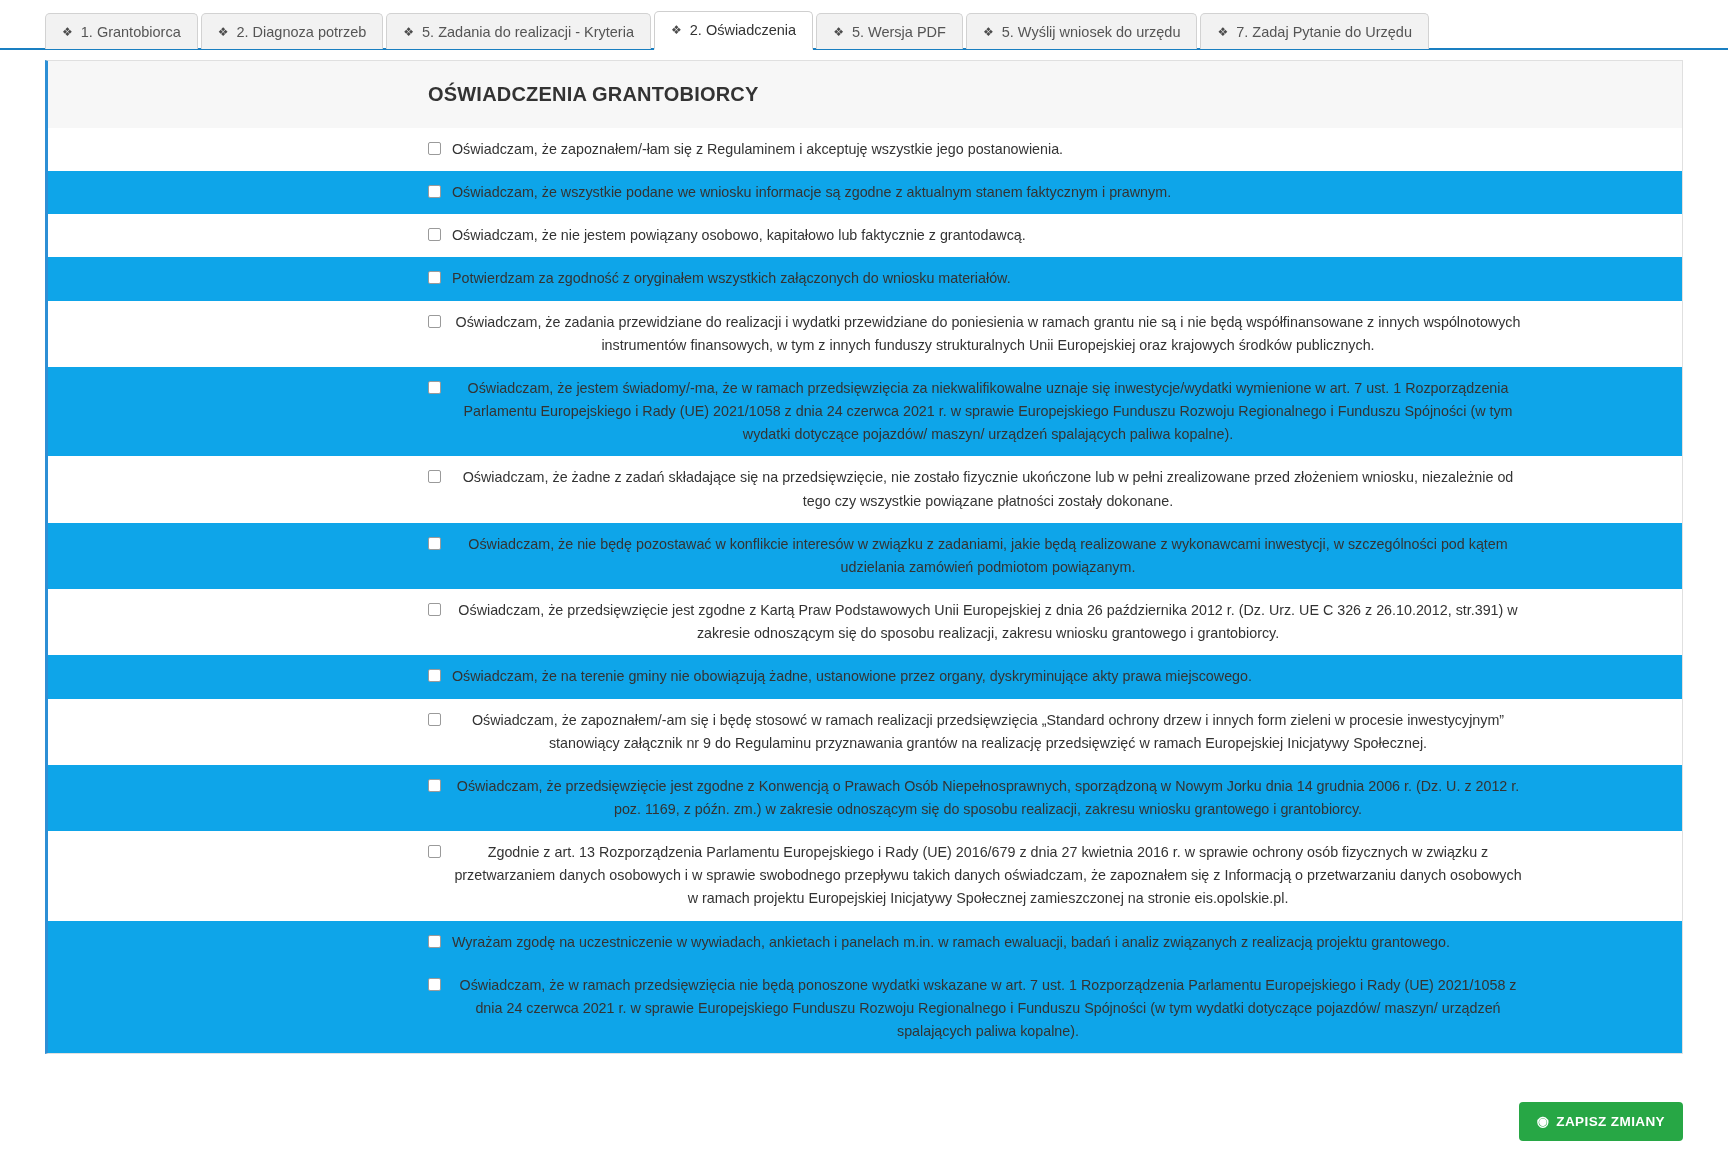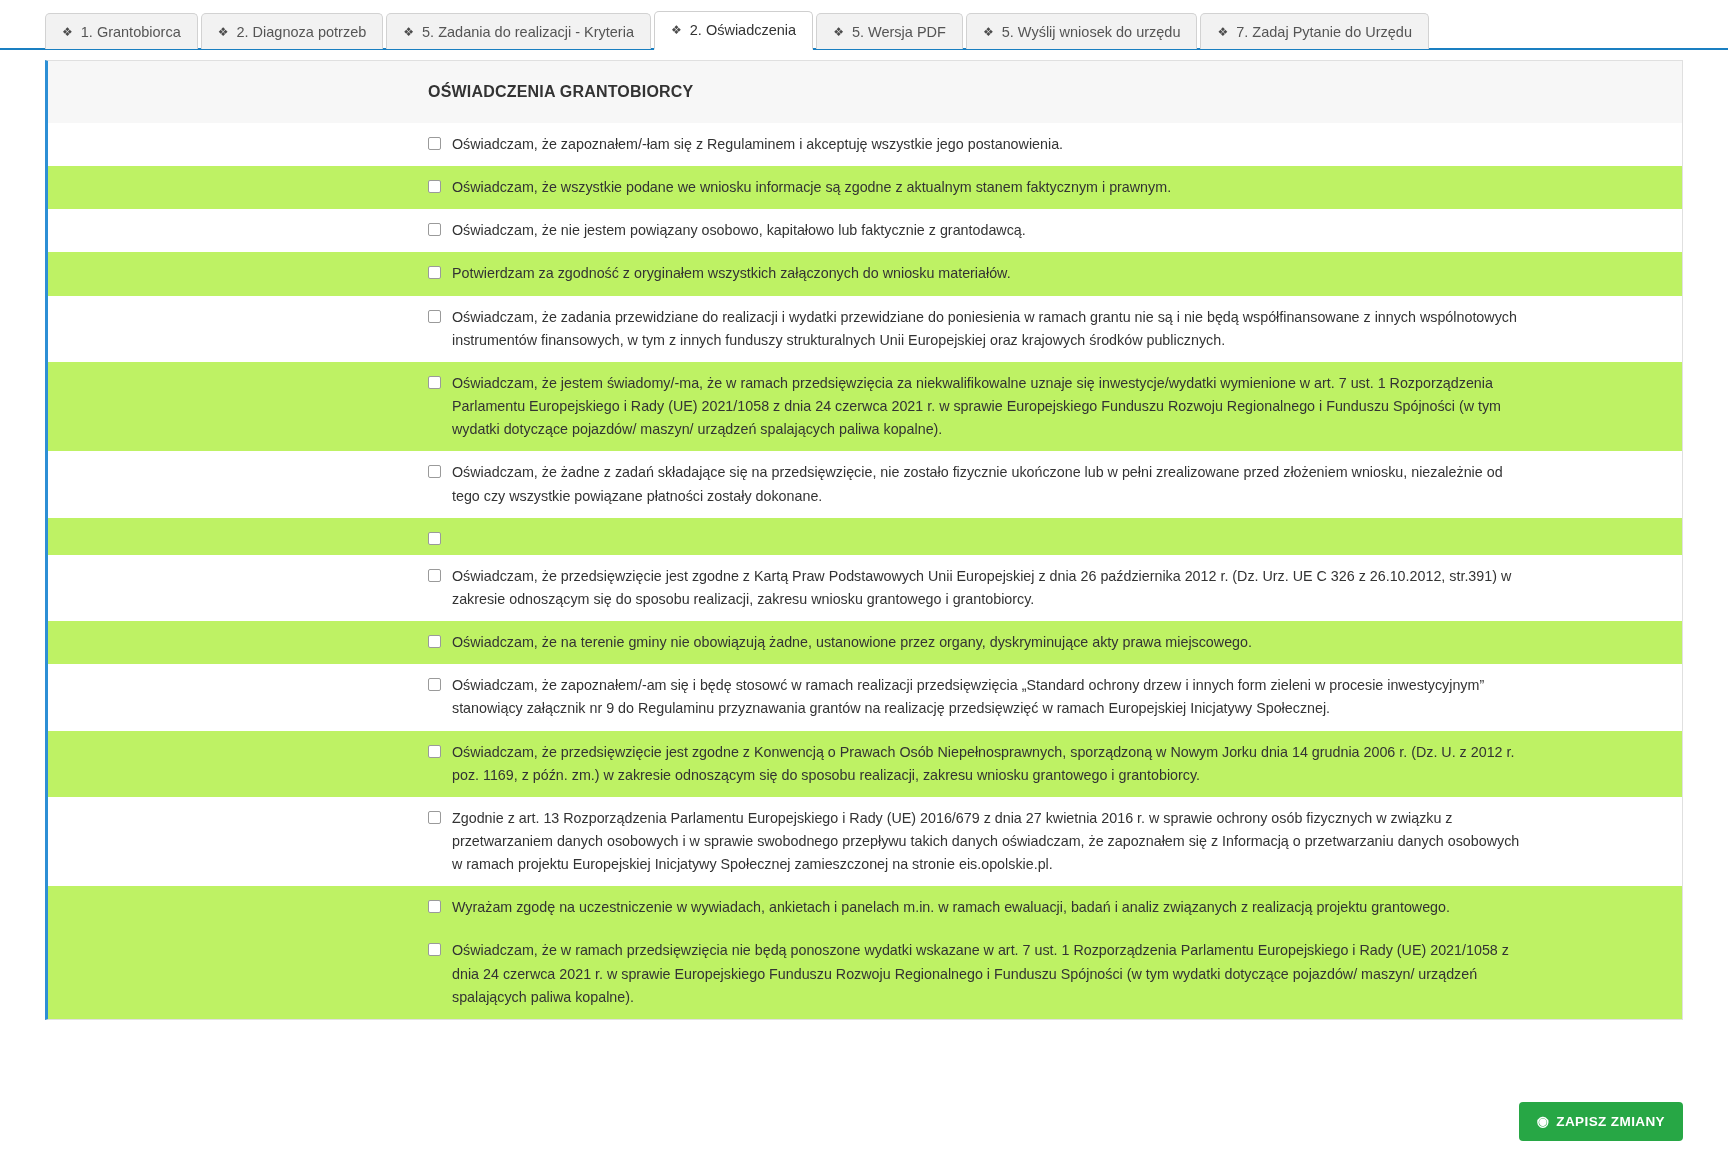--- a/index.html
+++ b/index.html
@@ -69,36 +69,37 @@
     border: 1px solid #e0e0e0;
     border-left: 3px solid #2d8fd5;
     background: #ffffff;
     min-height: 945px;
   }
   .panel-inner {
     padding: 0;
   }
 
   .section-title {
-    font-size: 16px;
+    font-size: 20px;
     font-weight: bold;
     color: #333333;
     letter-spacing: .2px;
     padding: 22px 0 22px 380px;
     background: #f7f7f7;
   }
 
   .stmt-row {
     display: flex;
     align-items: flex-start;
     padding: 10px 40px 10px 380px;
     background: #ffffff;
+    text-align: center;
   }
   .stmt-row.alt {
-    background: #bef264;
+    background: #0ea5e9;
   }
   .stmt-row .cb {
     flex: 0 0 auto;
     width: 13px;
     height: 13px;
     margin: 4px 11px 0 0;
     border: 1px solid #9a9a9a;
     border-radius: 2px;
     background: #ffffff;
     cursor: pointer;
@@ -205,20 +206,21 @@
           <div class="stmt-row alt">
             <span class="cb"></span>
             <span class="txt">Oświadczam, że jestem świadomy/-ma, że w ramach przedsięwzięcia za niekwalifikowalne uznaje się inwestycje/wydatki wymienione w art. 7 ust. 1 Rozporządzenia Parlamentu Europejskiego i Rady (UE) 2021/1058 z dnia 24 czerwca 2021 r. w sprawie Europejskiego Funduszu Rozwoju Regionalnego i Funduszu Spójności (w tym wydatki dotyczące pojazdów/ maszyn/ urządzeń spalających paliwa kopalne).</span>
           </div>
           <div class="stmt-row">
             <span class="cb"></span>
             <span class="txt">Oświadczam, że żadne z zadań składające się na przedsięwzięcie, nie zostało fizycznie ukończone lub w pełni zrealizowane przed złożeniem wniosku, niezależnie od tego czy wszystkie powiązane płatności zostały dokonane.</span>
           </div>
           <div class="stmt-row alt">
             <span class="cb"></span>
+            <span class="txt">Oświadczam, że nie będę pozostawać w konflikcie interesów w związku z zadaniami, jakie będą realizowane z wykonawcami inwestycji, w szczególności pod kątem udzielania zamówień podmiotom powiązanym.</span>
           </div>
           <div class="stmt-row">
             <span class="cb"></span>
             <span class="txt">Oświadczam, że przedsięwzięcie jest zgodne z Kartą Praw Podstawowych Unii Europejskiej z dnia 26 października 2012 r. (Dz. Urz. UE C 326 z 26.10.2012, str.391) w zakresie odnoszącym się do sposobu realizacji, zakresu wniosku grantowego i grantobiorcy.</span>
           </div>
           <div class="stmt-row alt">
             <span class="cb"></span>
             <span class="txt">Oświadczam, że na terenie gminy nie obowiązują żadne, ustanowione przez organy, dyskryminujące akty prawa miejscowego.</span>
           </div>
           <div class="stmt-row">

